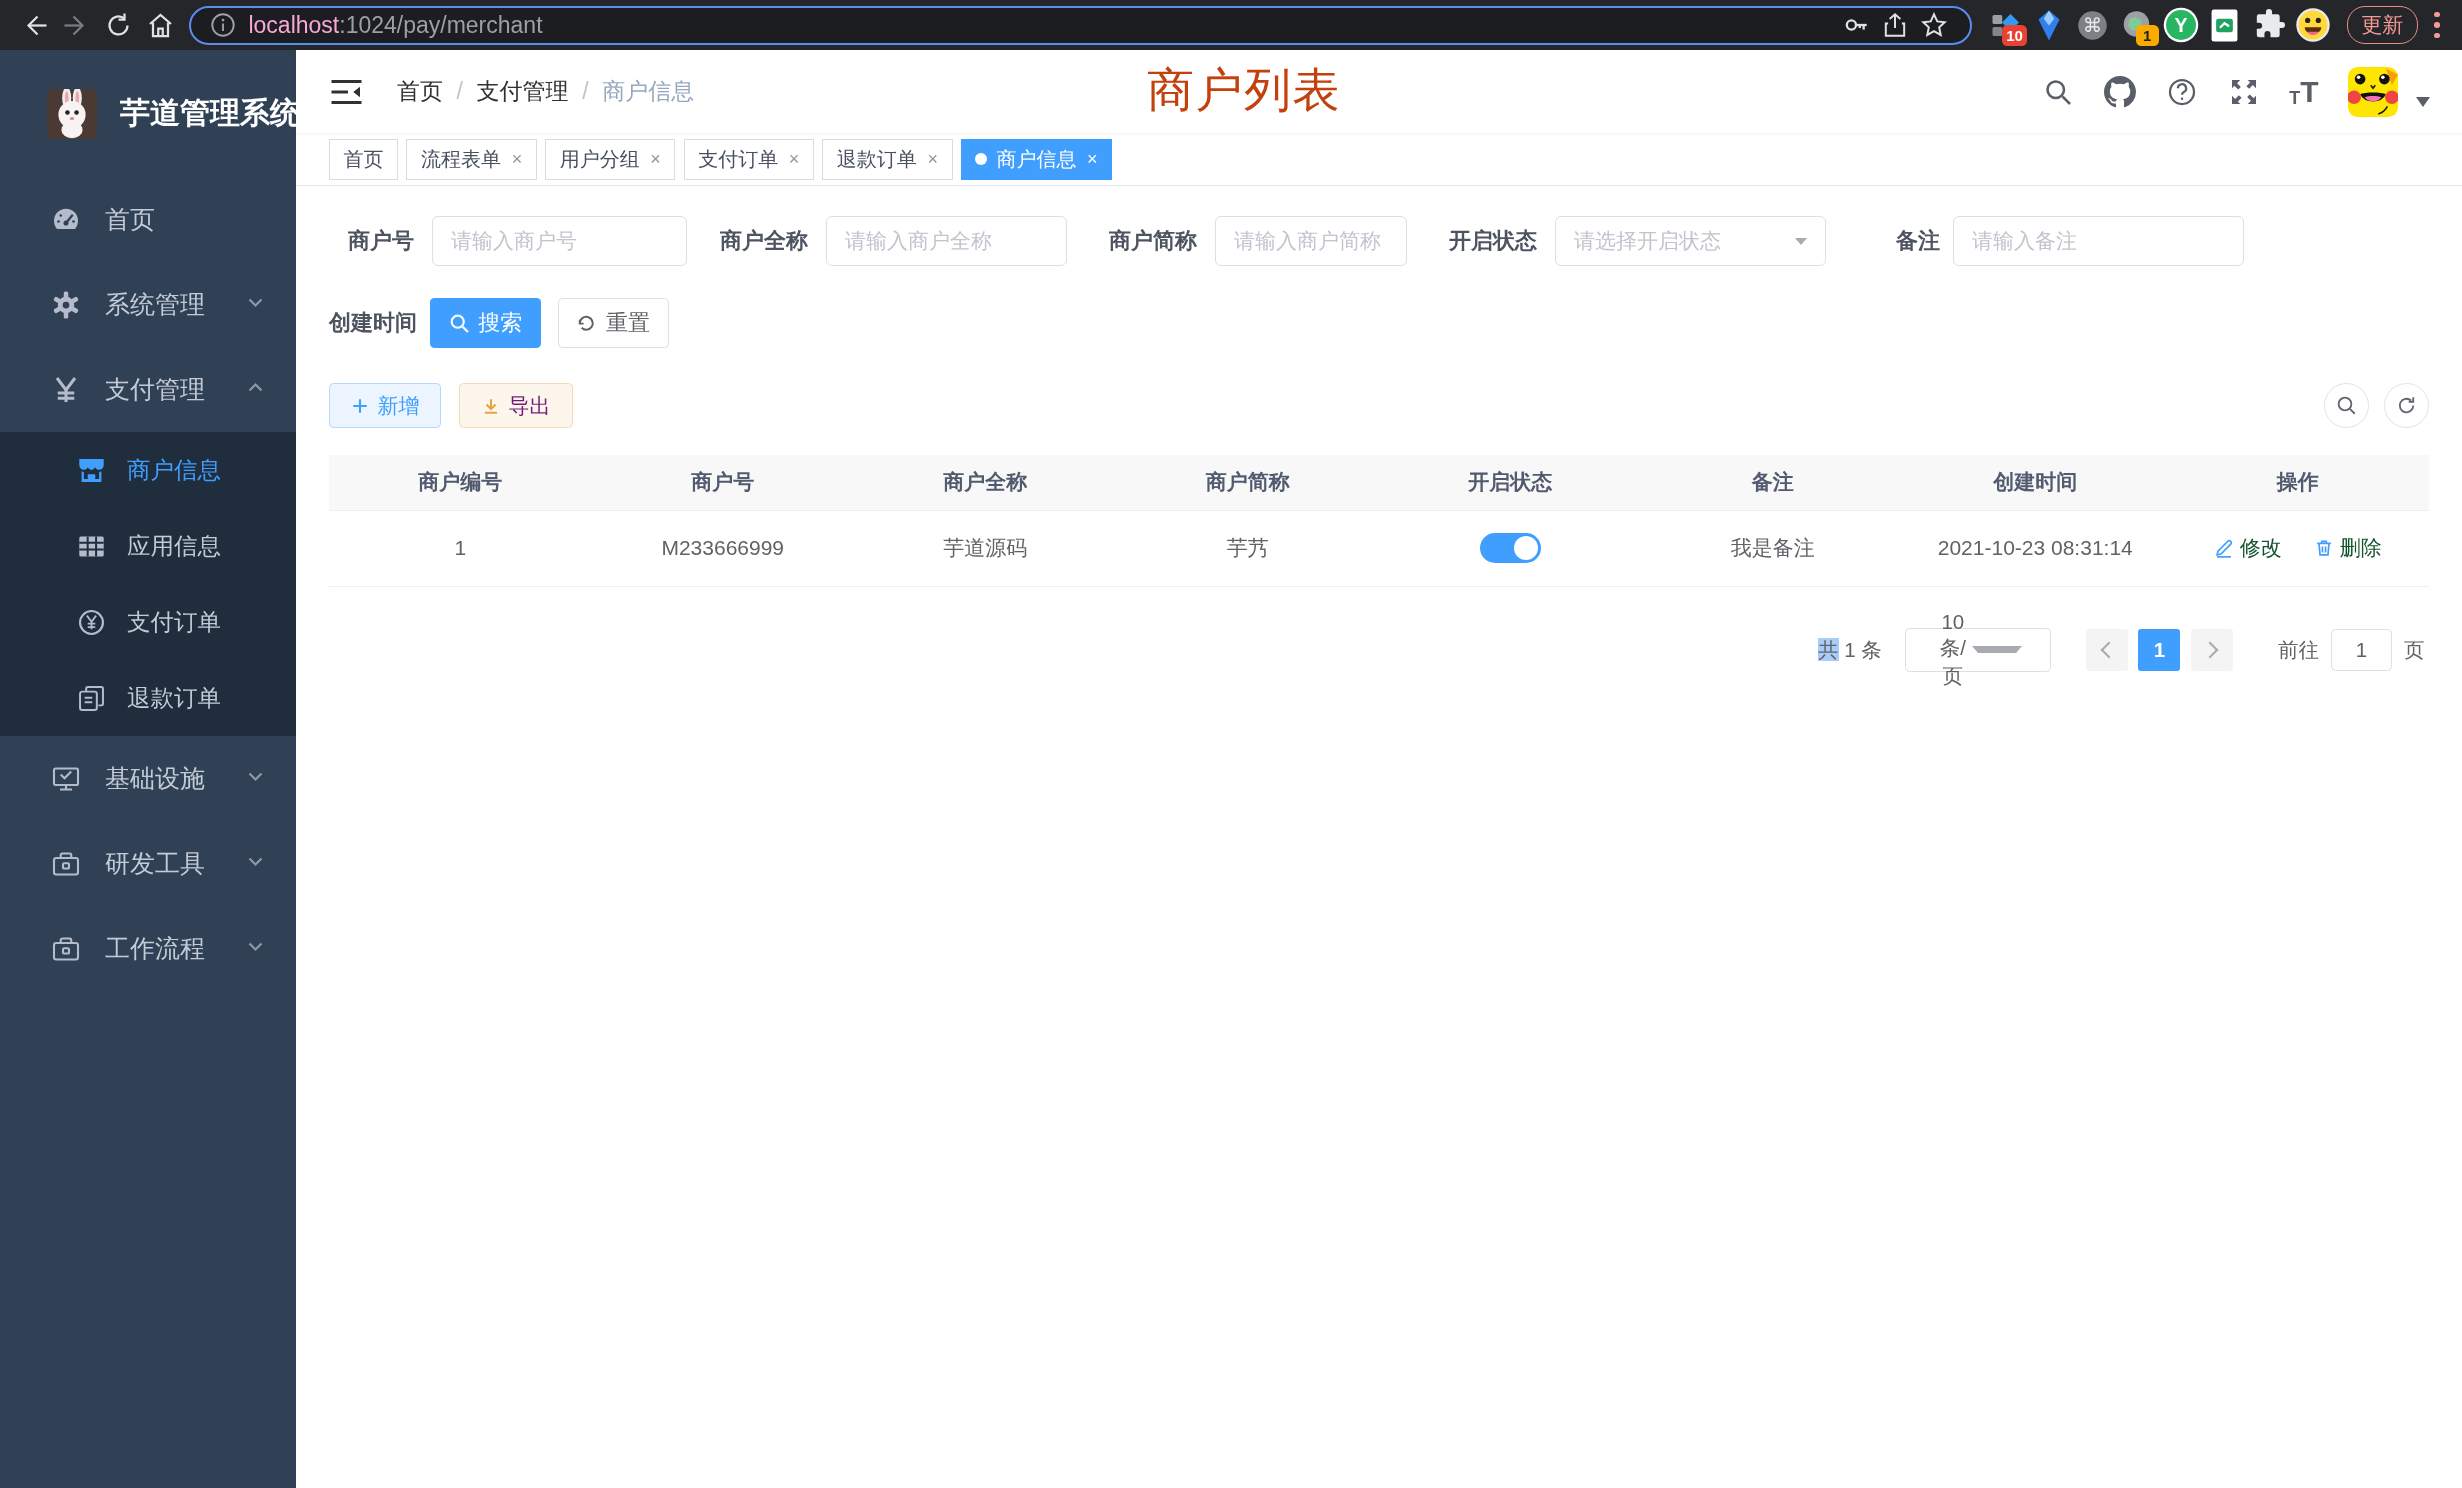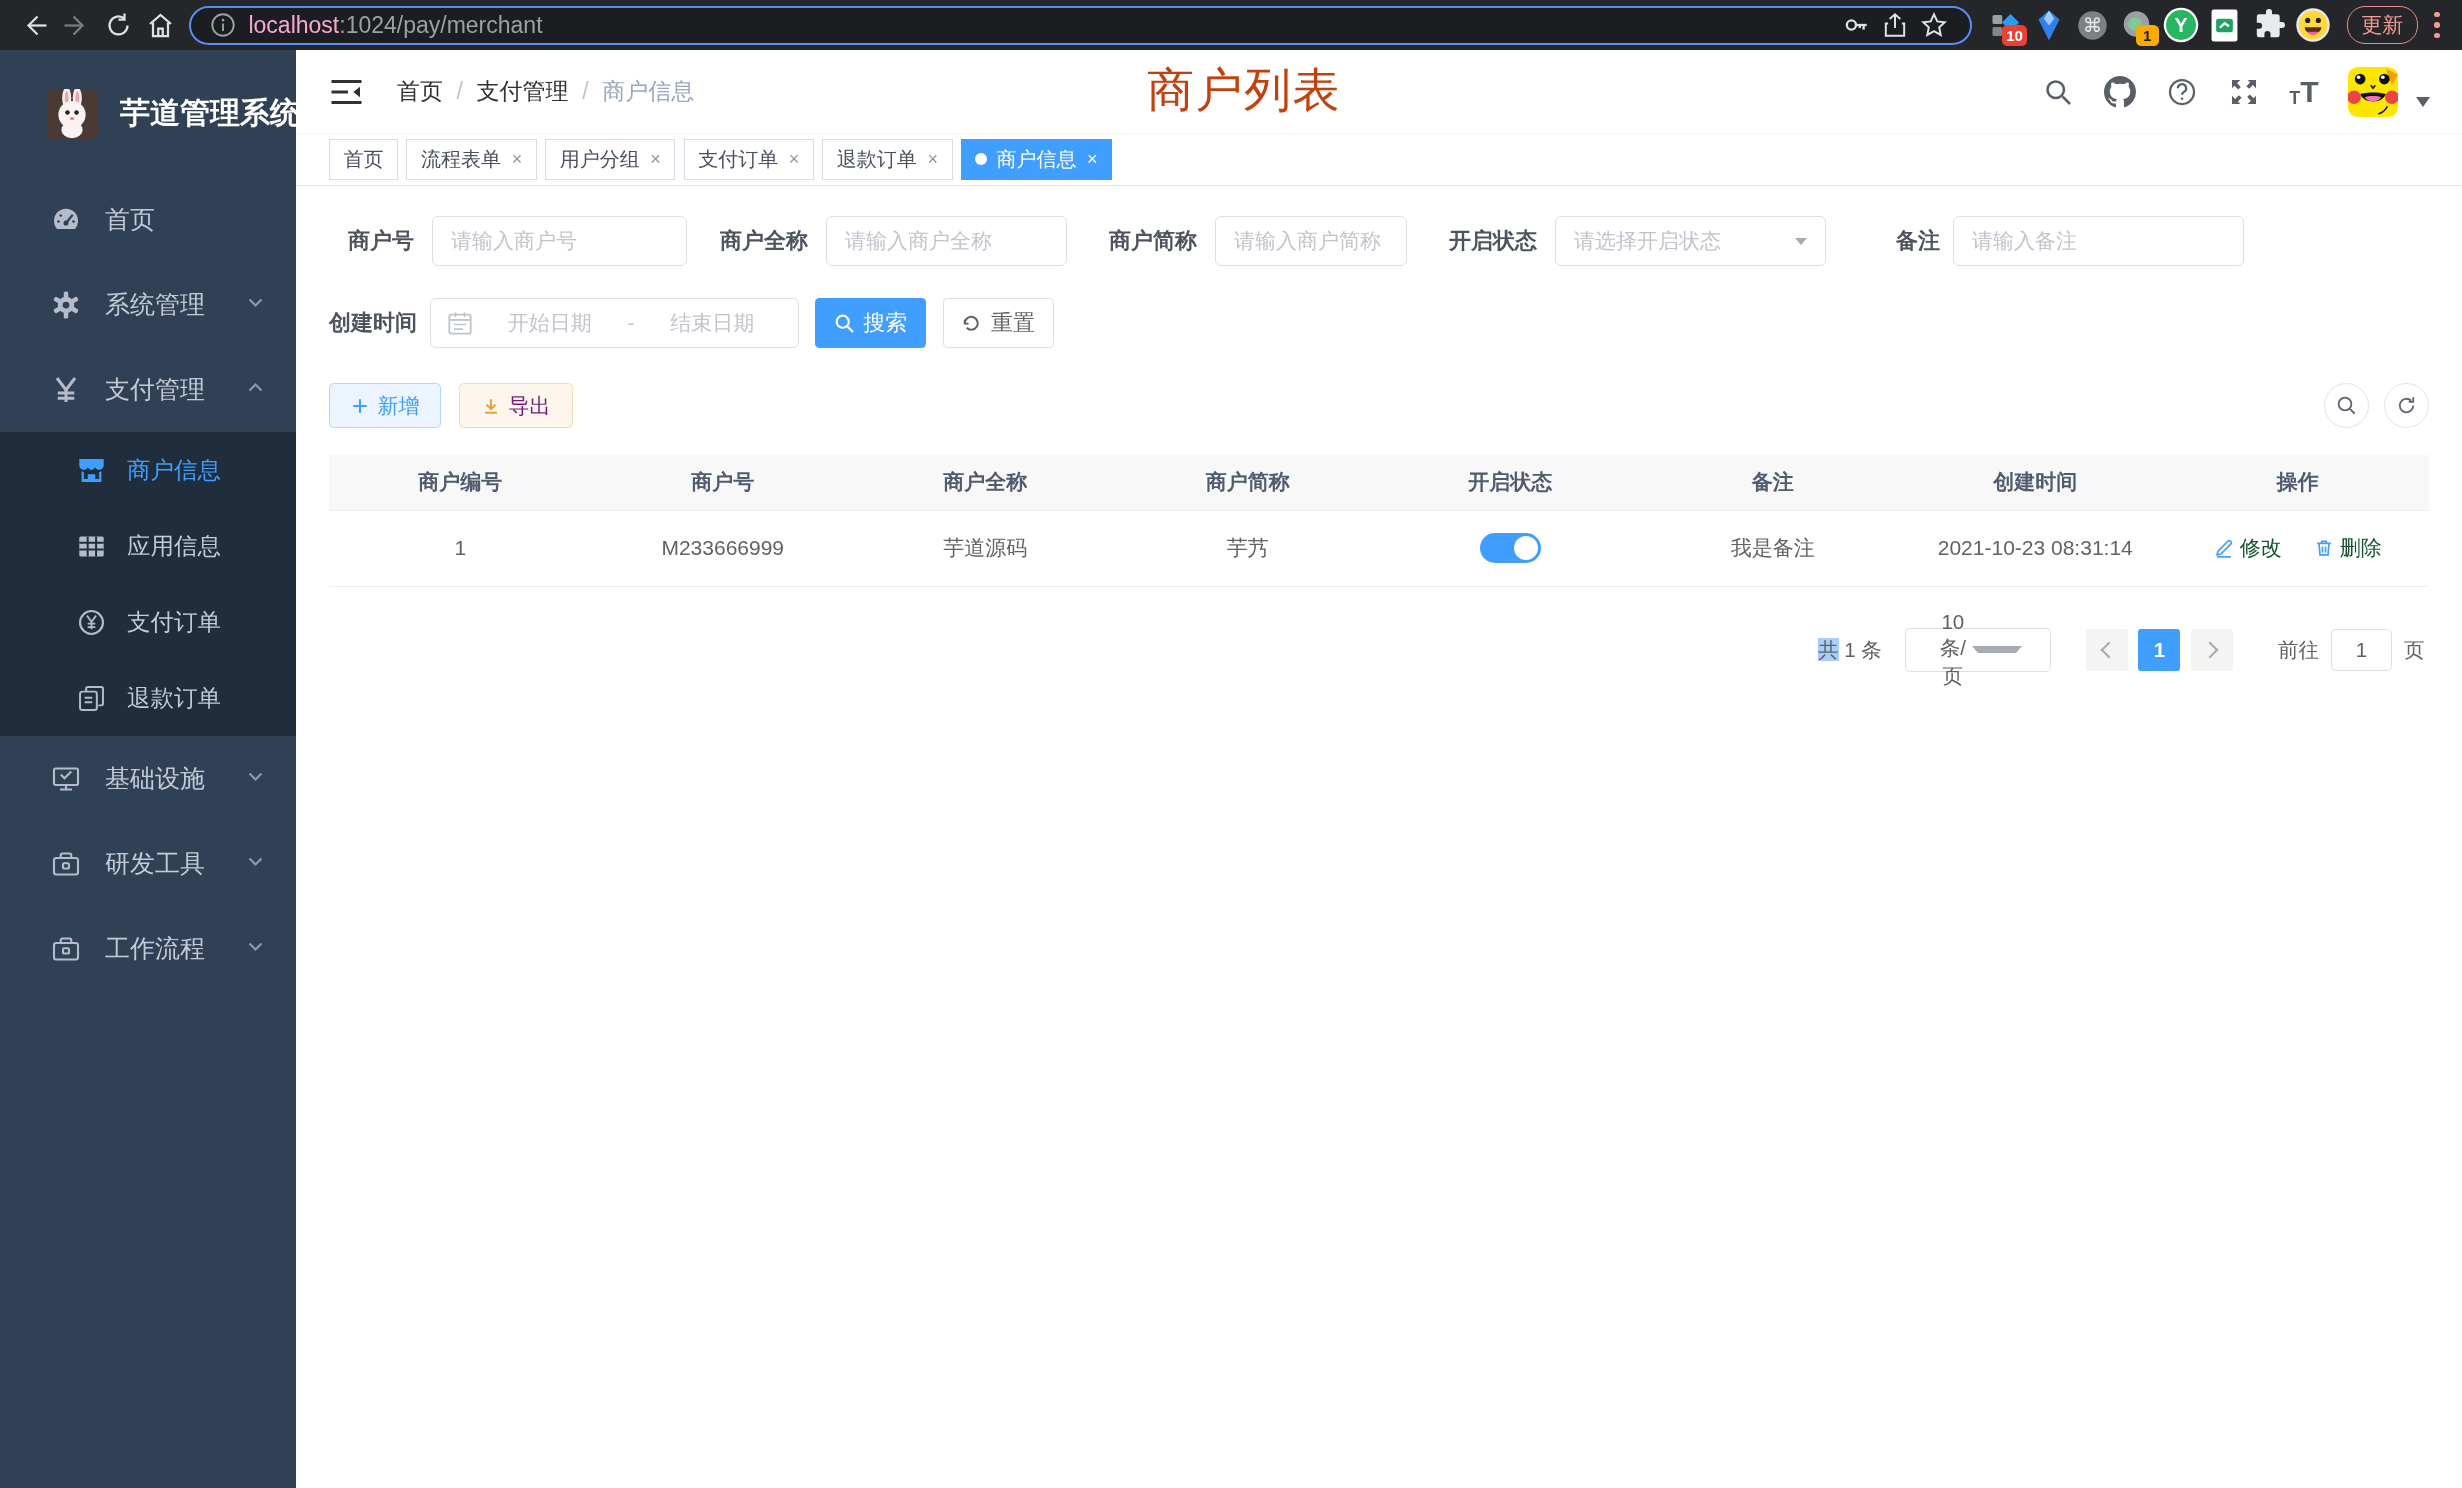--- a/index.html
+++ b/index.html
@@ -526,33 +526,20 @@
           </span>
         </div>
         <div class="fgroup" style="margin-left:70px;gap:13px;">
           <span class="flabel">备注</span>
           <input class="finput" style="width: 291px;" placeholder="请输入备注">
         </div>
       </div>
 
       <div class="frow">
         <span class="flabel" style="width:85px;text-align:right;">创建时间</span>
-        <span class="daterange" style="margin-left:16px;">
-          <span class="cal">
-            <svg width="26" height="26" viewBox="0 0 34 34" fill="none" stroke="currentColor" stroke-width="2.4">
-                <rect x="3" y="6" width="28" height="25" rx="3"></rect>
-                <path d="M3 13 H31"></path>
-                <path d="M11 3 V9 M23 3 V9"></path>
-                <path d="M9 19 H25 M9 25 H21" stroke-width="2"></path>
-              </svg>
-          </span>
-          <span>开始日期</span>
-          <span class="dash">-</span>
-          <span>结束日期</span>
-        </span>
         <span class="btn btn-search">
           <svg width="20.5" height="20.5" viewBox="0 0 27 27" fill="none" stroke="#fff" stroke-width="2.8">
               <circle cx="11.5" cy="11.5" r="8"></circle>
               <path d="M18 18 L25 25"></path>
             </svg>
           <span>搜索</span>
         </span>
         <span class="btn btn-reset">
           <svg width="20.5" height="20.5" viewBox="0 0 27 27" fill="none" stroke="#606266" stroke-width="2.6">
               <path d="M5 13.5 a8.5 8.5 0 1 1 2.5 6"></path>

